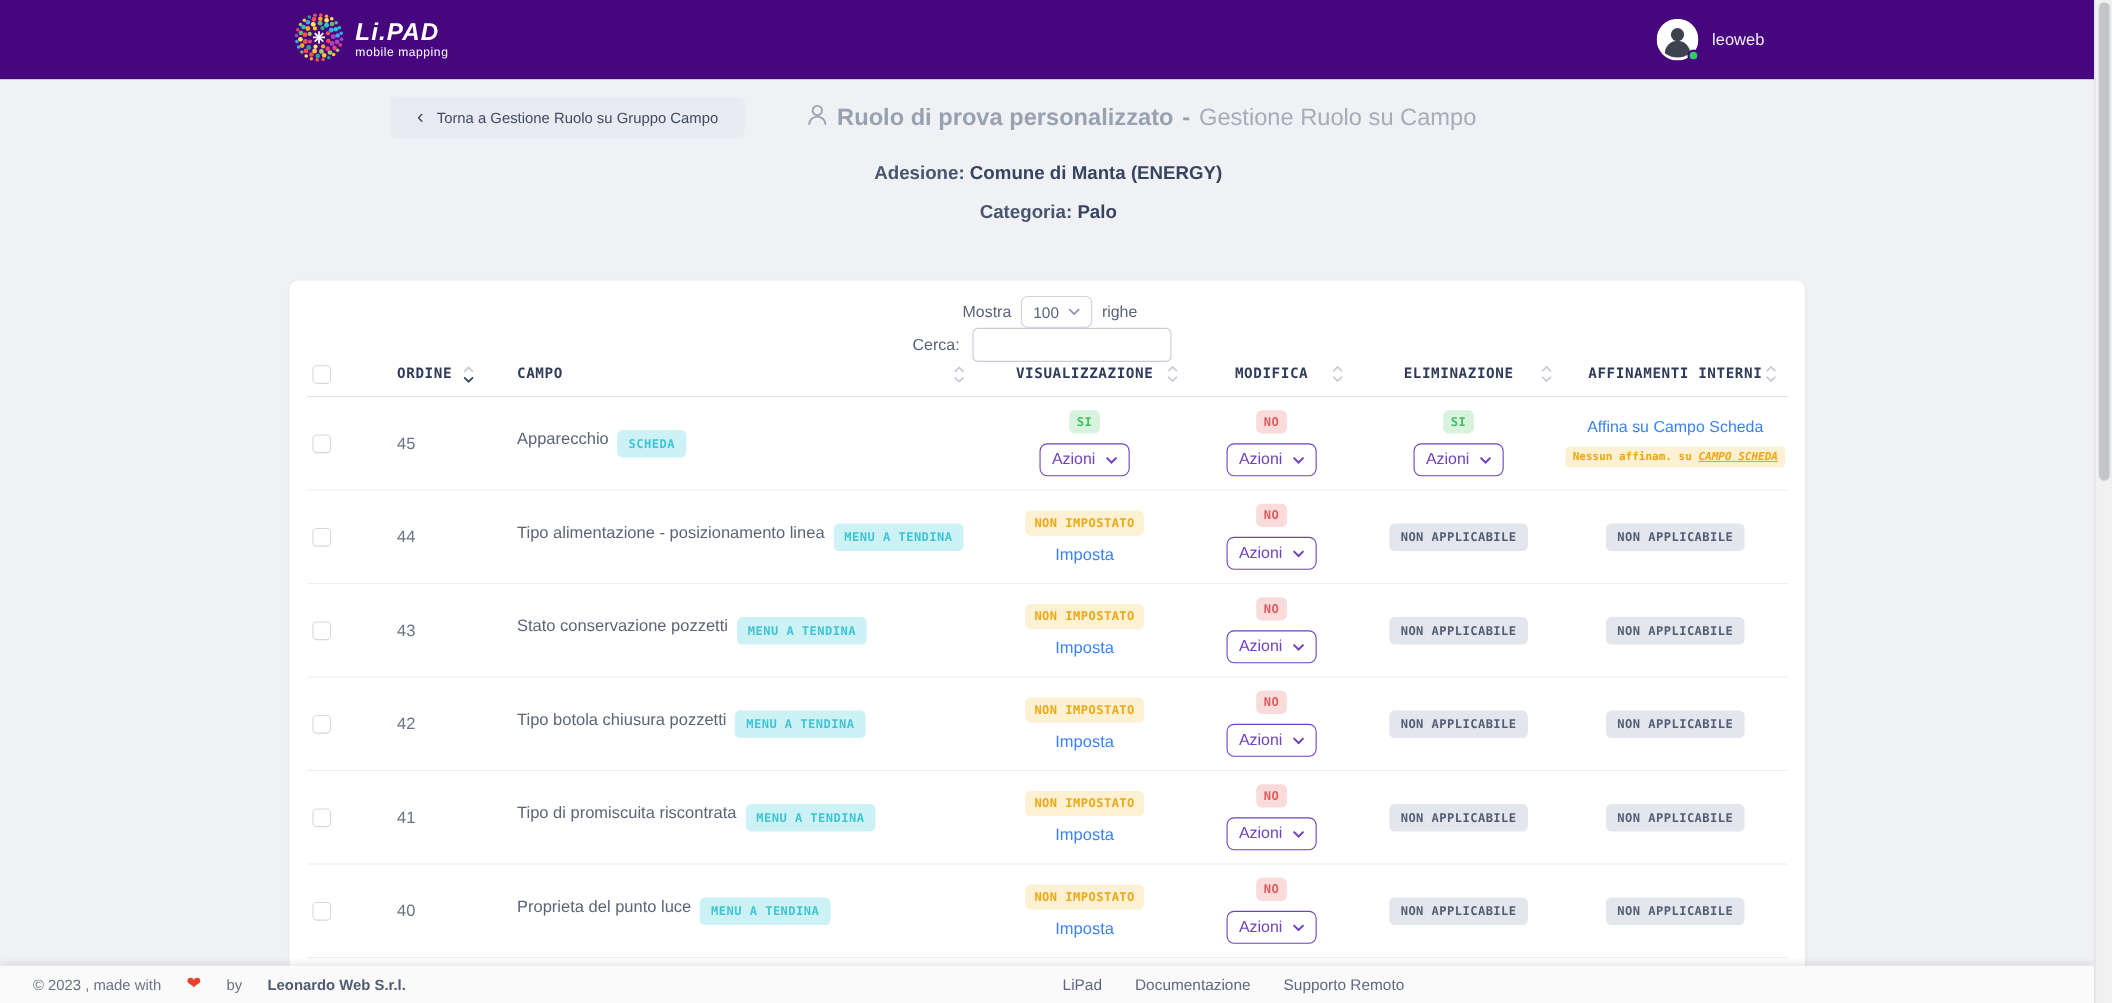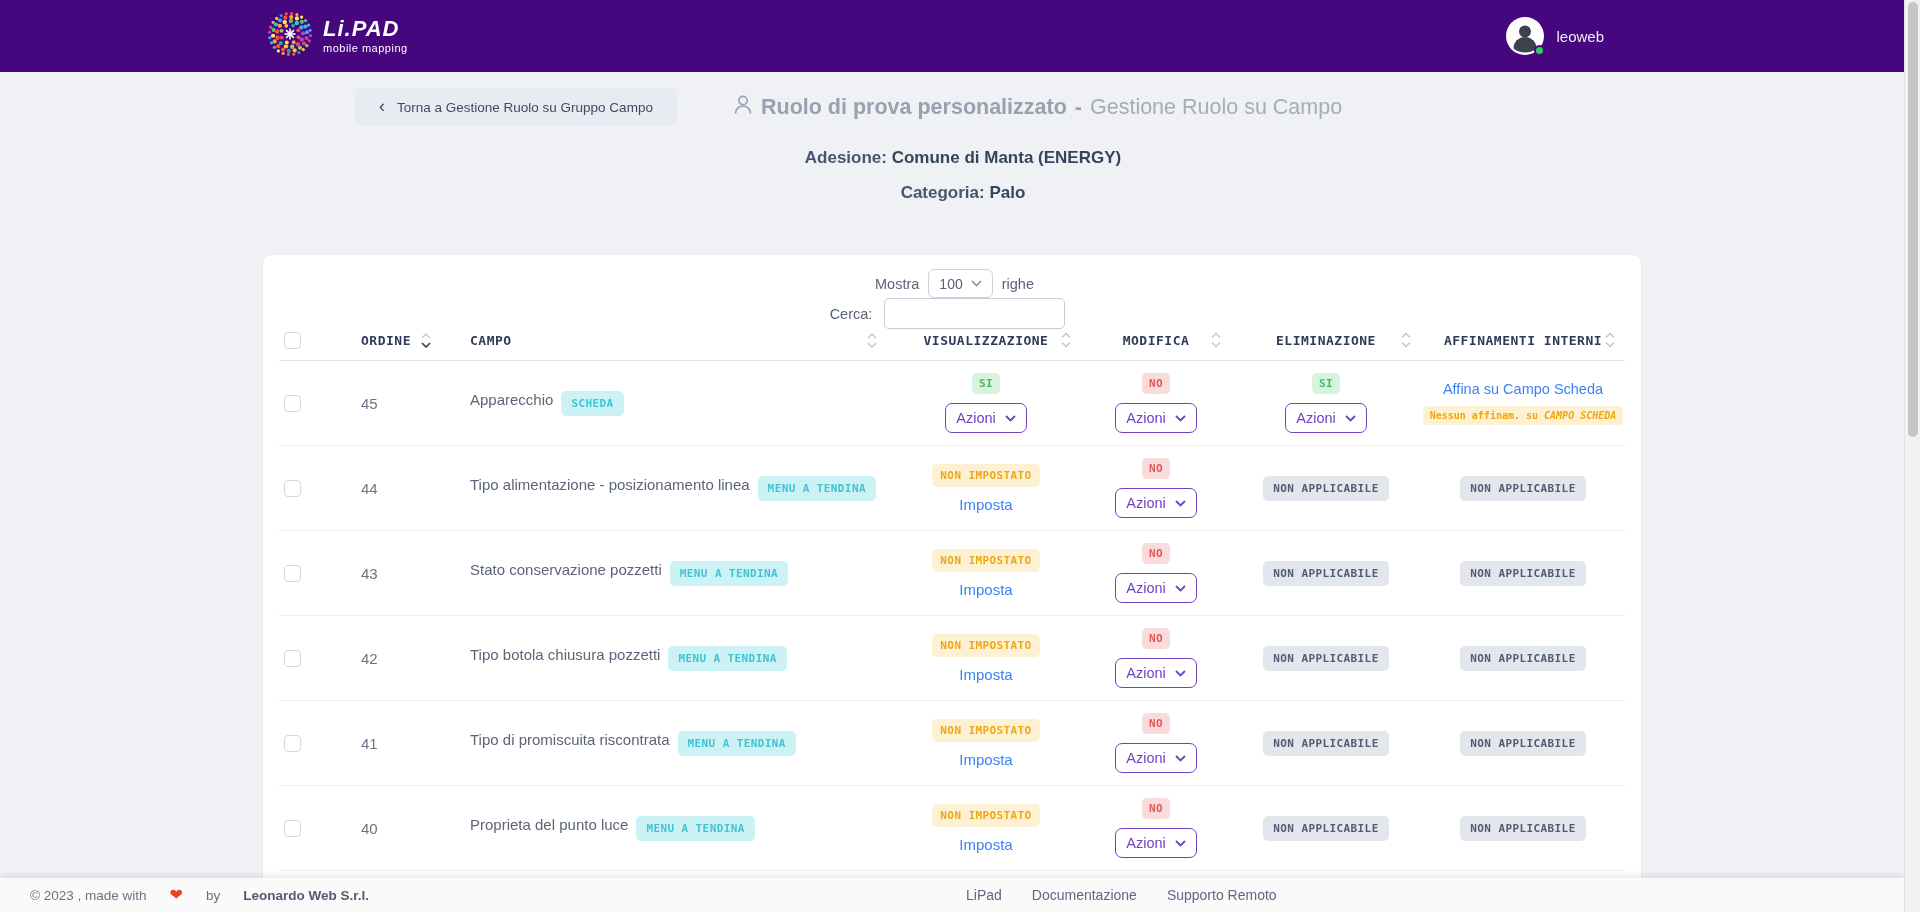--- a/index.html
+++ b/index.html
@@ -24,21 +24,21 @@
   .back-btn { position:absolute; left:355px; top:88px; height:38px;
     background:#e9ebf2; border:none; border-radius:6px; padding:0 24px;
     display:flex; align-items:center; gap:12px; color:#3f4a63; font-size:13.5px;
     cursor:pointer; font-family:inherit; }
   .back-chevron { font-size:18px; color:#3f4a63; line-height:1; margin-top:-2px; }
   .page-title { position:absolute; left:733px; top:88px; height:38px;
     display:flex; align-items:center; gap:8px; font-size:21.5px; color:#a5acba; }
   .page-title .bold { font-weight:bold; color:#98a1b0; }
 
   
-  .info-block { position:absolute; left:274px; top:146px; width:1378px; text-align:center; }
+  .info-block { position:absolute; left:264px; top:146px; width:1378px; text-align:center; }
   .info-line { font-size:17px; color:#3e4c67; margin-bottom:12px; font-weight:bold; line-height:23px; }
   .info-line .lbl { font-weight:bold; color:#47556f; }
   .info-line .val { font-weight:bold; color:#36445f; }
 
   
   .card { position:absolute; left:263px; top:255px; width:1378px; height:700px;
     background:#fff; border-radius:8px; box-shadow:0 1px 3px rgba(40,40,60,0.06);
     padding:14px 16px 0 16px; }
 
   .controls-row { display:flex; align-items:center; justify-content:space-between; height:32px;flex-direction:column; }
@@ -82,21 +82,21 @@
   .badge.yellow { background:#fdf1d3; color:#efa714; }
   .badge.gray   { background:#e3e6ed; color:#525d75; padding:6px 10px; }
 
   .azioni-select { display:inline-flex; align-items:center; gap:9px; height:30px;
     border:1.5px solid #6f42c1; border-radius:7px; padding:0 10px; background:#fff;
     color:#6f42c1; font-size:14.5px; cursor:pointer; }
   .purple-link { color:#3b82f6; font-size:15px; text-decoration:none; cursor:pointer; }
   .affina-link { font-size:14.5px; }
   .note-badge { background:#fdf1d3; color:#f2a60d; border-radius:4px; padding:4px 7px;
     font-family:"DejaVu Sans Mono", monospace; font-size:10px; font-weight:bold; white-space:nowrap; }
-  .note-badge .em { font-style:italic; font-weight:bold; }
+  .note-badge .em { font-style:italic; font-weight:bold;text-decoration:underline; }
 
   
   .footer { position:fixed; left:0; bottom:0; width:1904px; height:34px; background:#fafafa;
     box-shadow:0 -2px 7px rgba(0,0,0,0.10); z-index:30; display:flex; align-items:center; }
   .copyright { margin-left:30px; font-size:13.5px; color:#6a7386; display:flex; align-items:center; gap:23px; }
   .copyright .company { font-weight:bold; color:#515c72; }
   .heart { color:#e8412c; font-size:16px; line-height:1; }
   .footer-links { position:absolute; left:966px; display:flex; gap:30px; }
   .footer-link { color:#5e6880; font-size:14px; text-decoration:none; cursor:pointer; }
 

